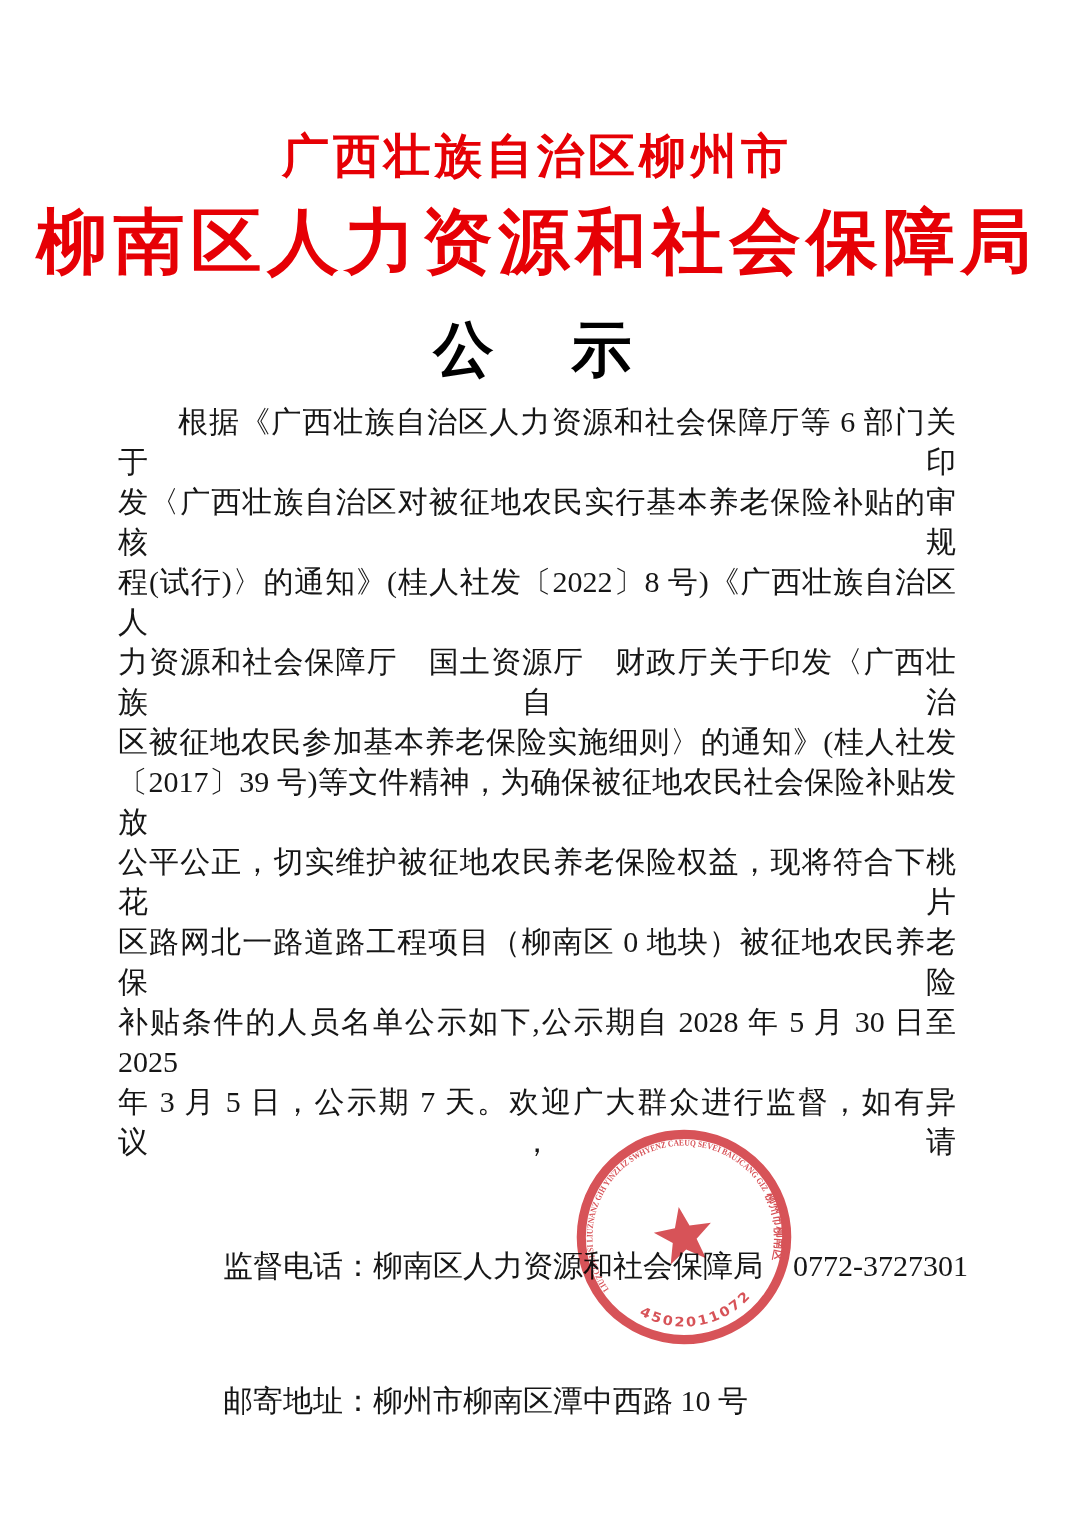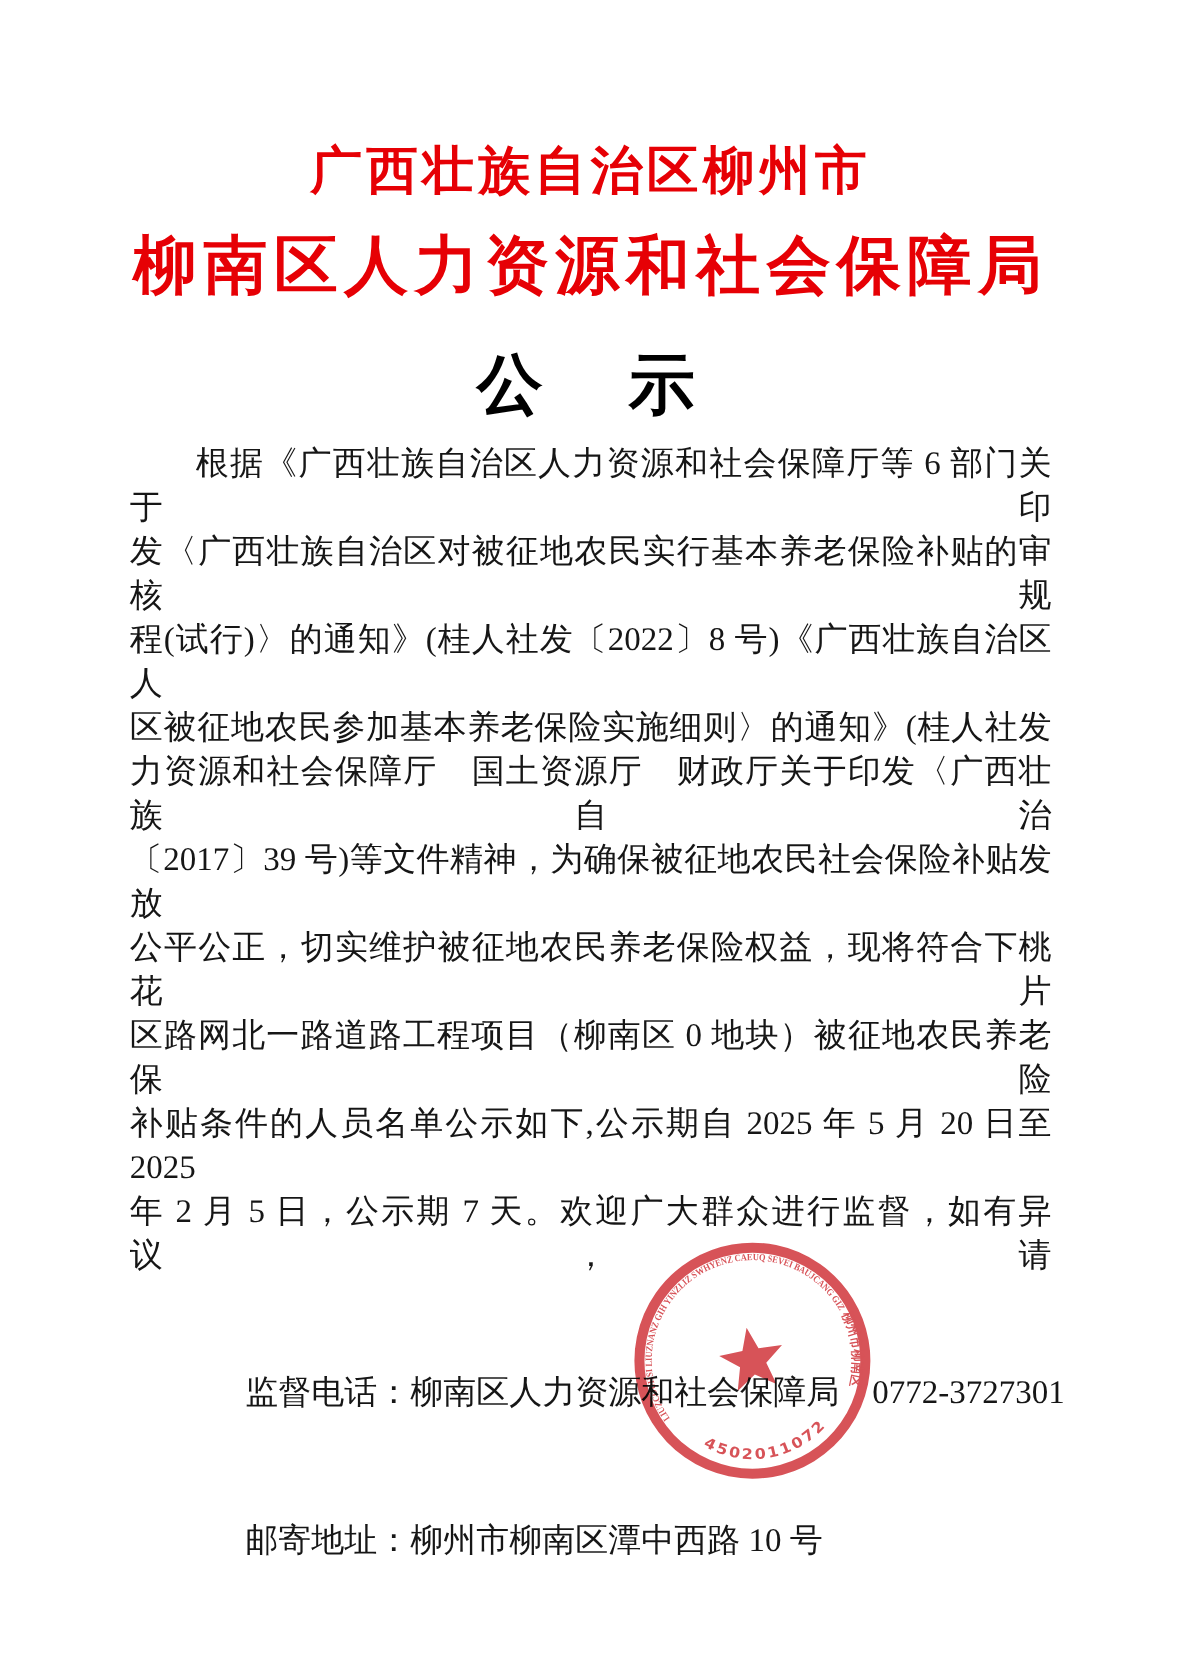--- a/index.html
+++ b/index.html
@@ -21,21 +21,21 @@
     text-align:center;
     color:#e60005;
     font-size:47px;line-height:52px;
     font-weight:bold;
     letter-spacing:4px;
   }
   .header-line-2{
     margin:0;margin-top:28px;
     text-align:center;
     color:#e60005;
-    font-size:58px;line-height:64px;
+    font-size:71px;line-height:64px;
     font-weight:bold;
     letter-spacing:6px;
   }
   
   .doc-title{
     margin:0;margin-top:52px;
     text-align:center;
     color:#000;
     font-size:60px;line-height:48px;
     font-weight:bold;
@@ -84,27 +84,27 @@
   <div class="header-line-1">广西壮族自治区柳州市</div>
 
   <div class="header-line-2">柳南区人力资源和社会保障局</div>
 
   <div class="doc-title">公　示</div>
 
   <div class="body-paragraph">
     <div class="body-line">根据《广西壮族自治区人力资源和社会保障厅等 6 部门关于印</div>
     <div class="body-line">发〈广西壮族自治区对被征地农民实行基本养老保险补贴的审核规</div>
     <div class="body-line">程(试行)〉的通知》(桂人社发〔2022〕8 号)《广西壮族自治区人</div>
+    <div class="body-line">力资源和社会保障厅　国土资源厅　财政厅关于印发〈广西壮族自治</div>
     <div class="body-line">区被征地农民参加基本养老保险实施细则〉的通知》(桂人社发</div>
-    <div class="body-line">力资源和社会保障厅　国土资源厅　财政厅关于印发〈广西壮族自治</div>
     <div class="body-line">〔2017〕39 号)等文件精神，为确保被征地农民社会保险补贴发放</div>
     <div class="body-line">公平公正，切实维护被征地农民养老保险权益，现将符合下桃花片</div>
     <div class="body-line">区路网北一路道路工程项目（柳南区 0 地块）被征地农民养老保险</div>
-    <div class="body-line">补贴条件的人员名单公示如下,公示期自 2025 年 5 月 20 日至 2025</div>
-    <div class="body-line">年 2 月 5 日，公示期 7 天。欢迎广大群众进行监督，如有异议，请</div>
+    <div class="body-line">补贴条件的人员名单公示如下,公示期自 2028 年 5 月 30 日至 2025</div>
+    <div class="body-line">年 3 月 5 日，公示期 7 天。欢迎广大群众进行监督，如有异议，请</div>
   </div>
 
   <div class="contacts">
     <div class="contact-line">
       <span class="contact-label">监督电话：</span><span class="contact-value">柳南区人力资源和社会保障局　0772-3727301</span>
     </div>
     <div class="contact-line">
       <span class="contact-label">邮寄地址：</span><span class="contact-value">柳州市柳南区潭中西路 10 号</span>
     </div>
 

